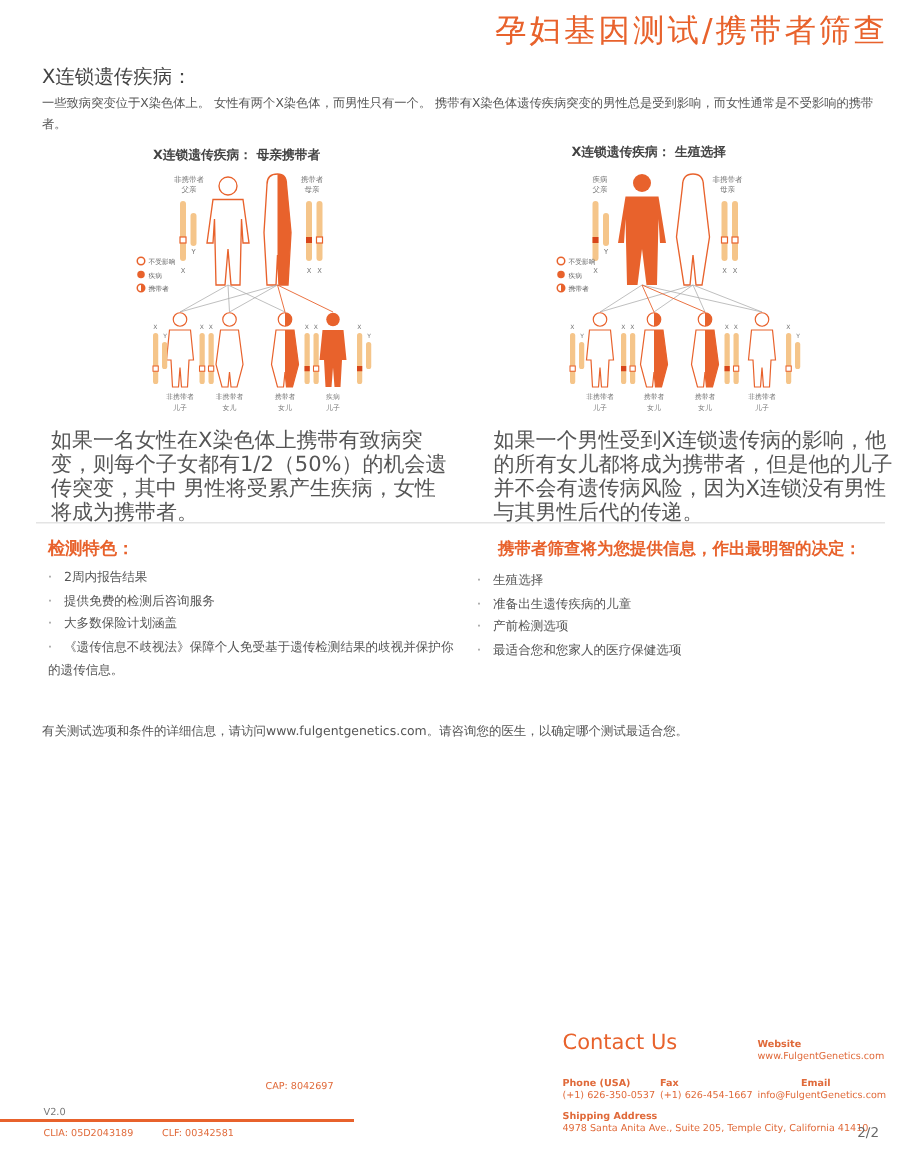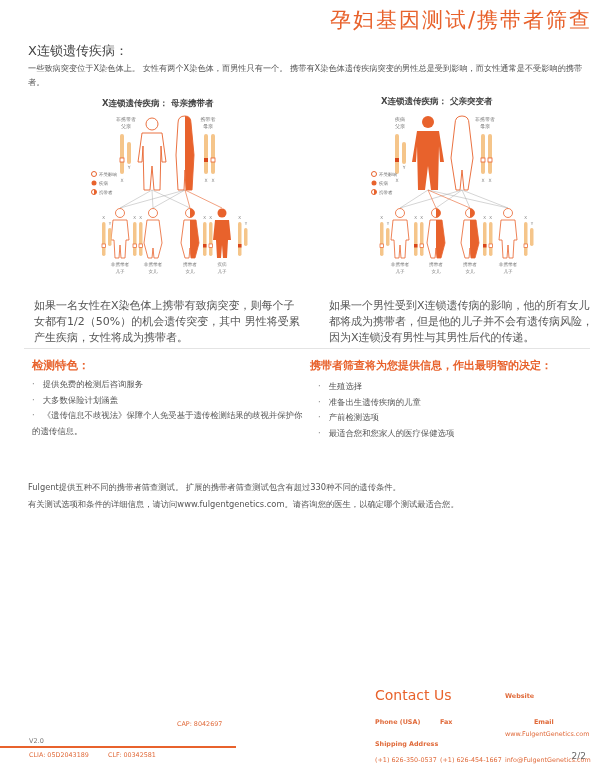--- a/index.html
+++ b/index.html
@@ -3,29 +3,29 @@
 <meta charset="utf-8">
 <style>
   * { box-sizing: border-box; margin: 0; padding: 0; }
   html, body { width: 600px; height: 767px; background: #ffffff; overflow: hidden; }
   body { position: relative; font-family: "DejaVu Sans", "Liberation Sans", sans-serif; color: #555; }
   .abs { position: absolute; }
   .title { right: 8px; top: 6px; font-size: 21px; color: #e8622c; letter-spacing: 2px; white-space: nowrap; }
   .sec-heading { left: 28px; top: 42px; font-size: 13px; color: #444; }
   .intro { left: 28px; top: 61px; width: 560px; font-size: 8.2px; line-height: 14px; color: #555; }
   .diag-title { font-size: 8.5px; color: #444; font-weight: bold; white-space: nowrap; }
-  .para { font-size: 11px; line-height: 16px; color: #555; margin-top: 12px; }
+  .para { font-size: 14px; line-height: 16px; color: #555; }
   .divider { left: 24px; top: 348px; width: 566px; height: 1px; background: #e4e4e4; }
   .sub-heading { font-size: 11.5px; color: #e8622c; font-weight: bold; white-space: nowrap; }
   ul.bullets { list-style: none; font-size: 8.4px; line-height: 15.5px; color: #555; }
   ul.bullets li::before { content: "·"; margin-right: 8px; color: #888; }
   .note { left: 28px; top: 479px; font-size: 8.3px; line-height: 17px; color: #555; }
   .contact-title { left: 375px; top: 687px; font-size: 14px; color: #e8622c; }
   .lbl { font-size: 6.4px; font-weight: bold; color: #e06a3a; white-space: nowrap; }
-  .val { font-size: 6.4px; color: #e06a3a; white-space: nowrap; margin-top: 30px; }
+  .val { font-size: 6.4px; color: #e06a3a; white-space: nowrap; }
   .footer-line { left: 0; top: 746px; width: 236px; height: 1.5px; background: #e8622c; }
   .small-grey { font-size: 6.5px; color: #777; }
   .small-orange { font-size: 6.4px; color: #e06a3a; white-space: nowrap; }
   .pageno { right: 14px; top: 751px; font-size: 9px; color: #666; }
   svg text { font-family: "DejaVu Sans", sans-serif; }
 </style>
 </head>
 <body>
 
 <div class="abs title">孕妇基因测试/携带者筛查</div>
@@ -134,21 +134,21 @@
   <text x="30" y="163" font-size="4.6" fill="#777" text-anchor="middle">儿子</text>
   <text x="63" y="156" font-size="4.6" fill="#777" text-anchor="middle">非携带者</text>
   <text x="63" y="163" font-size="4.6" fill="#777" text-anchor="middle">女儿</text>
   <text x="100" y="156" font-size="4.6" fill="#777" text-anchor="middle">携带者</text>
   <text x="100" y="163" font-size="4.6" fill="#777" text-anchor="middle">女儿</text>
   <text x="132" y="156" font-size="4.6" fill="#777" text-anchor="middle">疾病</text>
   <text x="132" y="163" font-size="4.6" fill="#777" text-anchor="middle">儿子</text>
 </svg>
 <div class="abs para" style="left:34px; top:286px; width:268px;">如果一名女性在X染色体上携带有致病突变，则每个子女都有1/2（50%）的机会遗传突变，其中 男性将受累产生疾病，女性将成为携带者。</div>
 
-<div class="abs diag-title" style="left:381px; top:96px;">X连锁遗传疾病：  父亲突变者</div>
+<div class="abs diag-title" style="left:381px; top:96px;">X连锁遗传疾病：  生殖选择</div>
 <svg class="abs" style="left:370px; top:110px;" width="190" height="170" viewBox="0 0 190 170">
   <text x="30" y="11" font-size="5" fill="#777" text-anchor="middle">疾病</text>
   <text x="30" y="18" font-size="5" fill="#777" text-anchor="middle">父亲</text>
   <text x="115" y="11" font-size="5" fill="#777" text-anchor="middle">非携带者</text>
   <text x="115" y="18" font-size="5" fill="#777" text-anchor="middle">母亲</text>
   <rect x="25" y="24" width="4" height="40" rx="2" fill="#f5c58a"></rect>
   <rect x="32" y="32" width="4" height="22" rx="2" fill="#f5c58a"></rect>
   <rect x="25" y="48" width="4" height="4" fill="#d8451a"></rect>
   <text x="27" y="72" font-size="4.5" fill="#777" text-anchor="middle">X</text>
   <text x="34" y="59" font-size="4.5" fill="#777" text-anchor="middle">Y</text>
@@ -237,35 +237,35 @@
   <text x="100" y="163" font-size="4.6" fill="#777" text-anchor="middle">女儿</text>
   <text x="138" y="156" font-size="4.6" fill="#777" text-anchor="middle">非携带者</text>
   <text x="138" y="163" font-size="4.6" fill="#777" text-anchor="middle">儿子</text>
 </svg>
 <div class="abs para" style="left:329px; top:286px; width:268px;">如果一个男性受到X连锁遗传病的影响，他的所有女儿都将成为携带者，但是他的儿子并不会有遗传病风险，因为X连锁没有男性与其男性后代的传递。</div>
 
 <div class="abs divider"></div>
 
 <div class="abs sub-heading" style="left:32px; top:358px;">检测特色：</div>
 <ul class="abs bullets" style="left:32px; top:377px; width:272px;">
+  <li>2周内报告结果</li>
   <li>提供免费的检测后咨询服务</li>
   <li>大多数保险计划涵盖</li>
   <li>《遗传信息不歧视法》保障个人免受基于遗传检测结果的歧视并保护你的遗传信息。</li>
 </ul>
 
-<div class="abs sub-heading" style="left:310px; top:358px; font-size:11px;">携带者筛查将为您提供信息，作出最明智的决定：</div>
+<div class="abs sub-heading" style="left:332px; top:358px; font-size:11px;">携带者筛查将为您提供信息，作出最明智的决定：</div>
 <ul class="abs bullets" style="left:318px; top:379px; width:270px;">
   <li>生殖选择</li>
   <li>准备出生遗传疾病的儿童</li>
   <li>产前检测选项</li>
   <li>最适合您和您家人的医疗保健选项</li>
 </ul>
 
 <div class="abs note">
-  <div>Fulgent提供五种不同的携带者筛查测试。 扩展的携带者筛查测试包含有超过330种不同的遗传条件。</div>
   <div>有关测试选项和条件的详细信息，请访问www.fulgentgenetics.com。请咨询您的医生，以确定哪个测试最适合您。</div>
 </div>
 
 <div class="abs contact-title">Contact Us</div>
 <div class="abs lbl" style="left:505px; top:692px;">Website</div>
 <div class="abs val" style="left:505px; top:700px;">www.FulgentGenetics.com</div>
 <div class="abs lbl" style="left:375px; top:718px;">Phone (USA)</div>
 <div class="abs val" style="left:375px; top:726px;">(+1) 626-350-0537</div>
 <div class="abs lbl" style="left:440px; top:718px;">Fax</div>
 <div class="abs val" style="left:440px; top:726px;">(+1) 626-454-1667</div>

